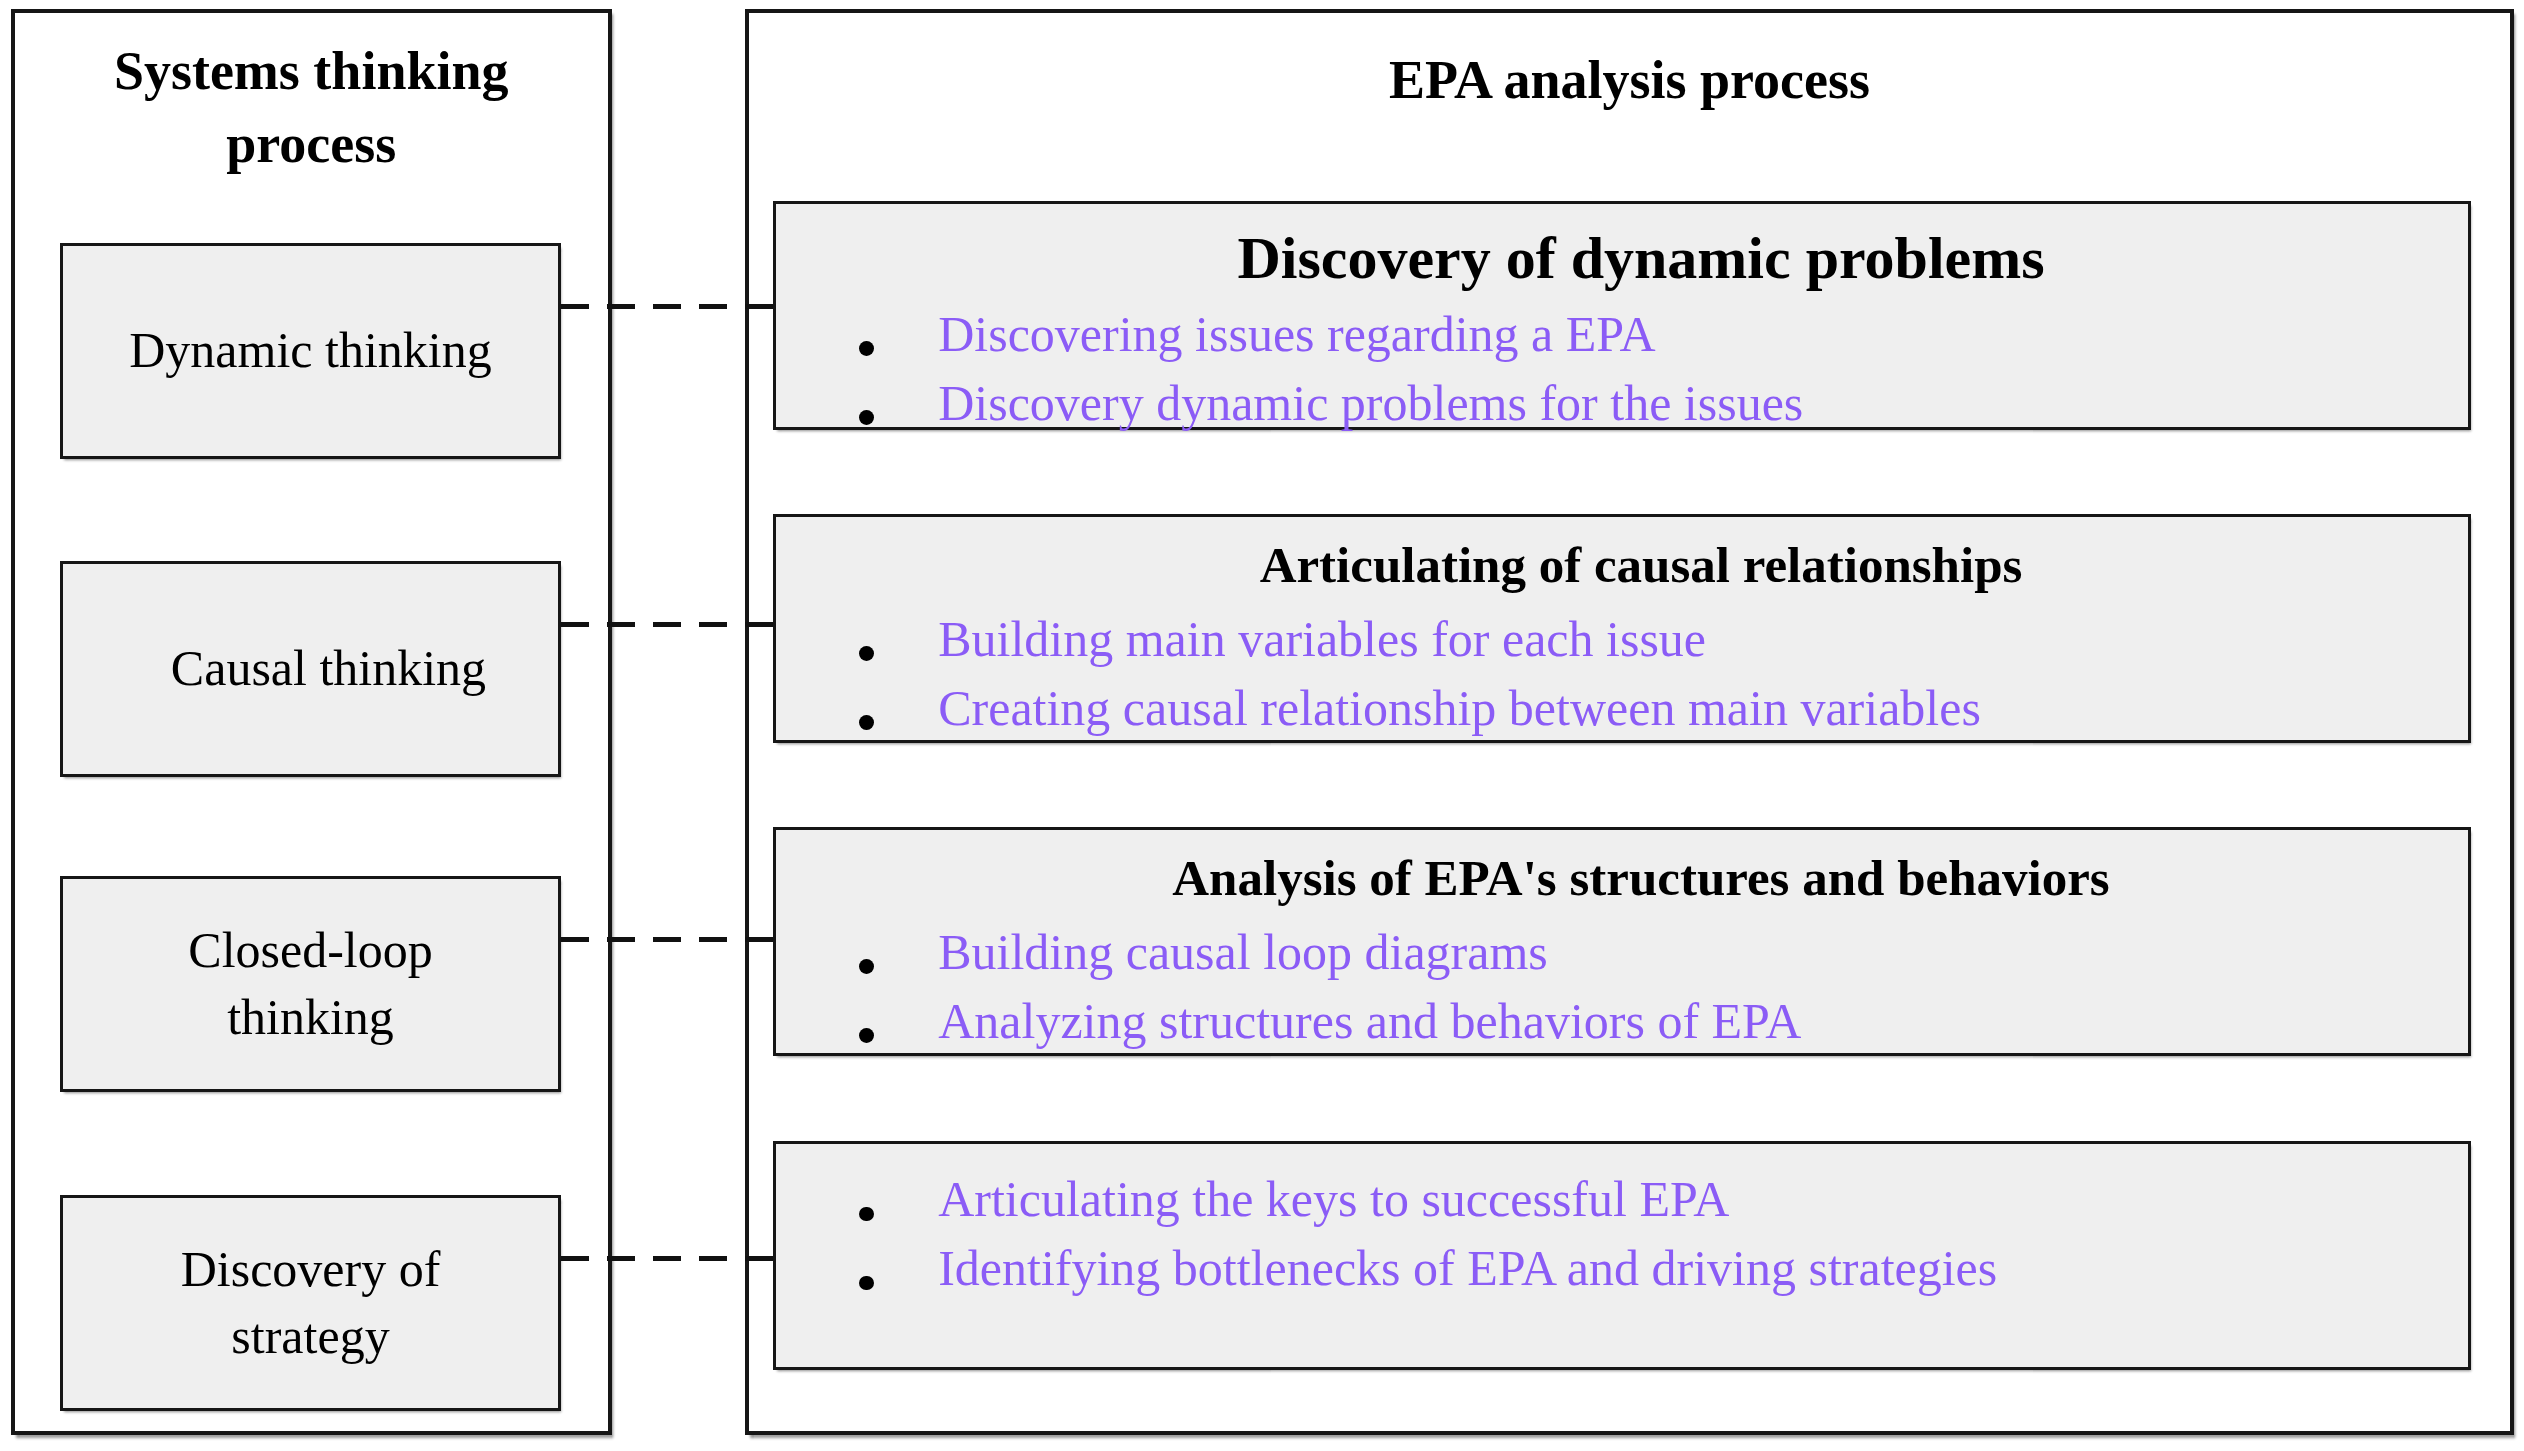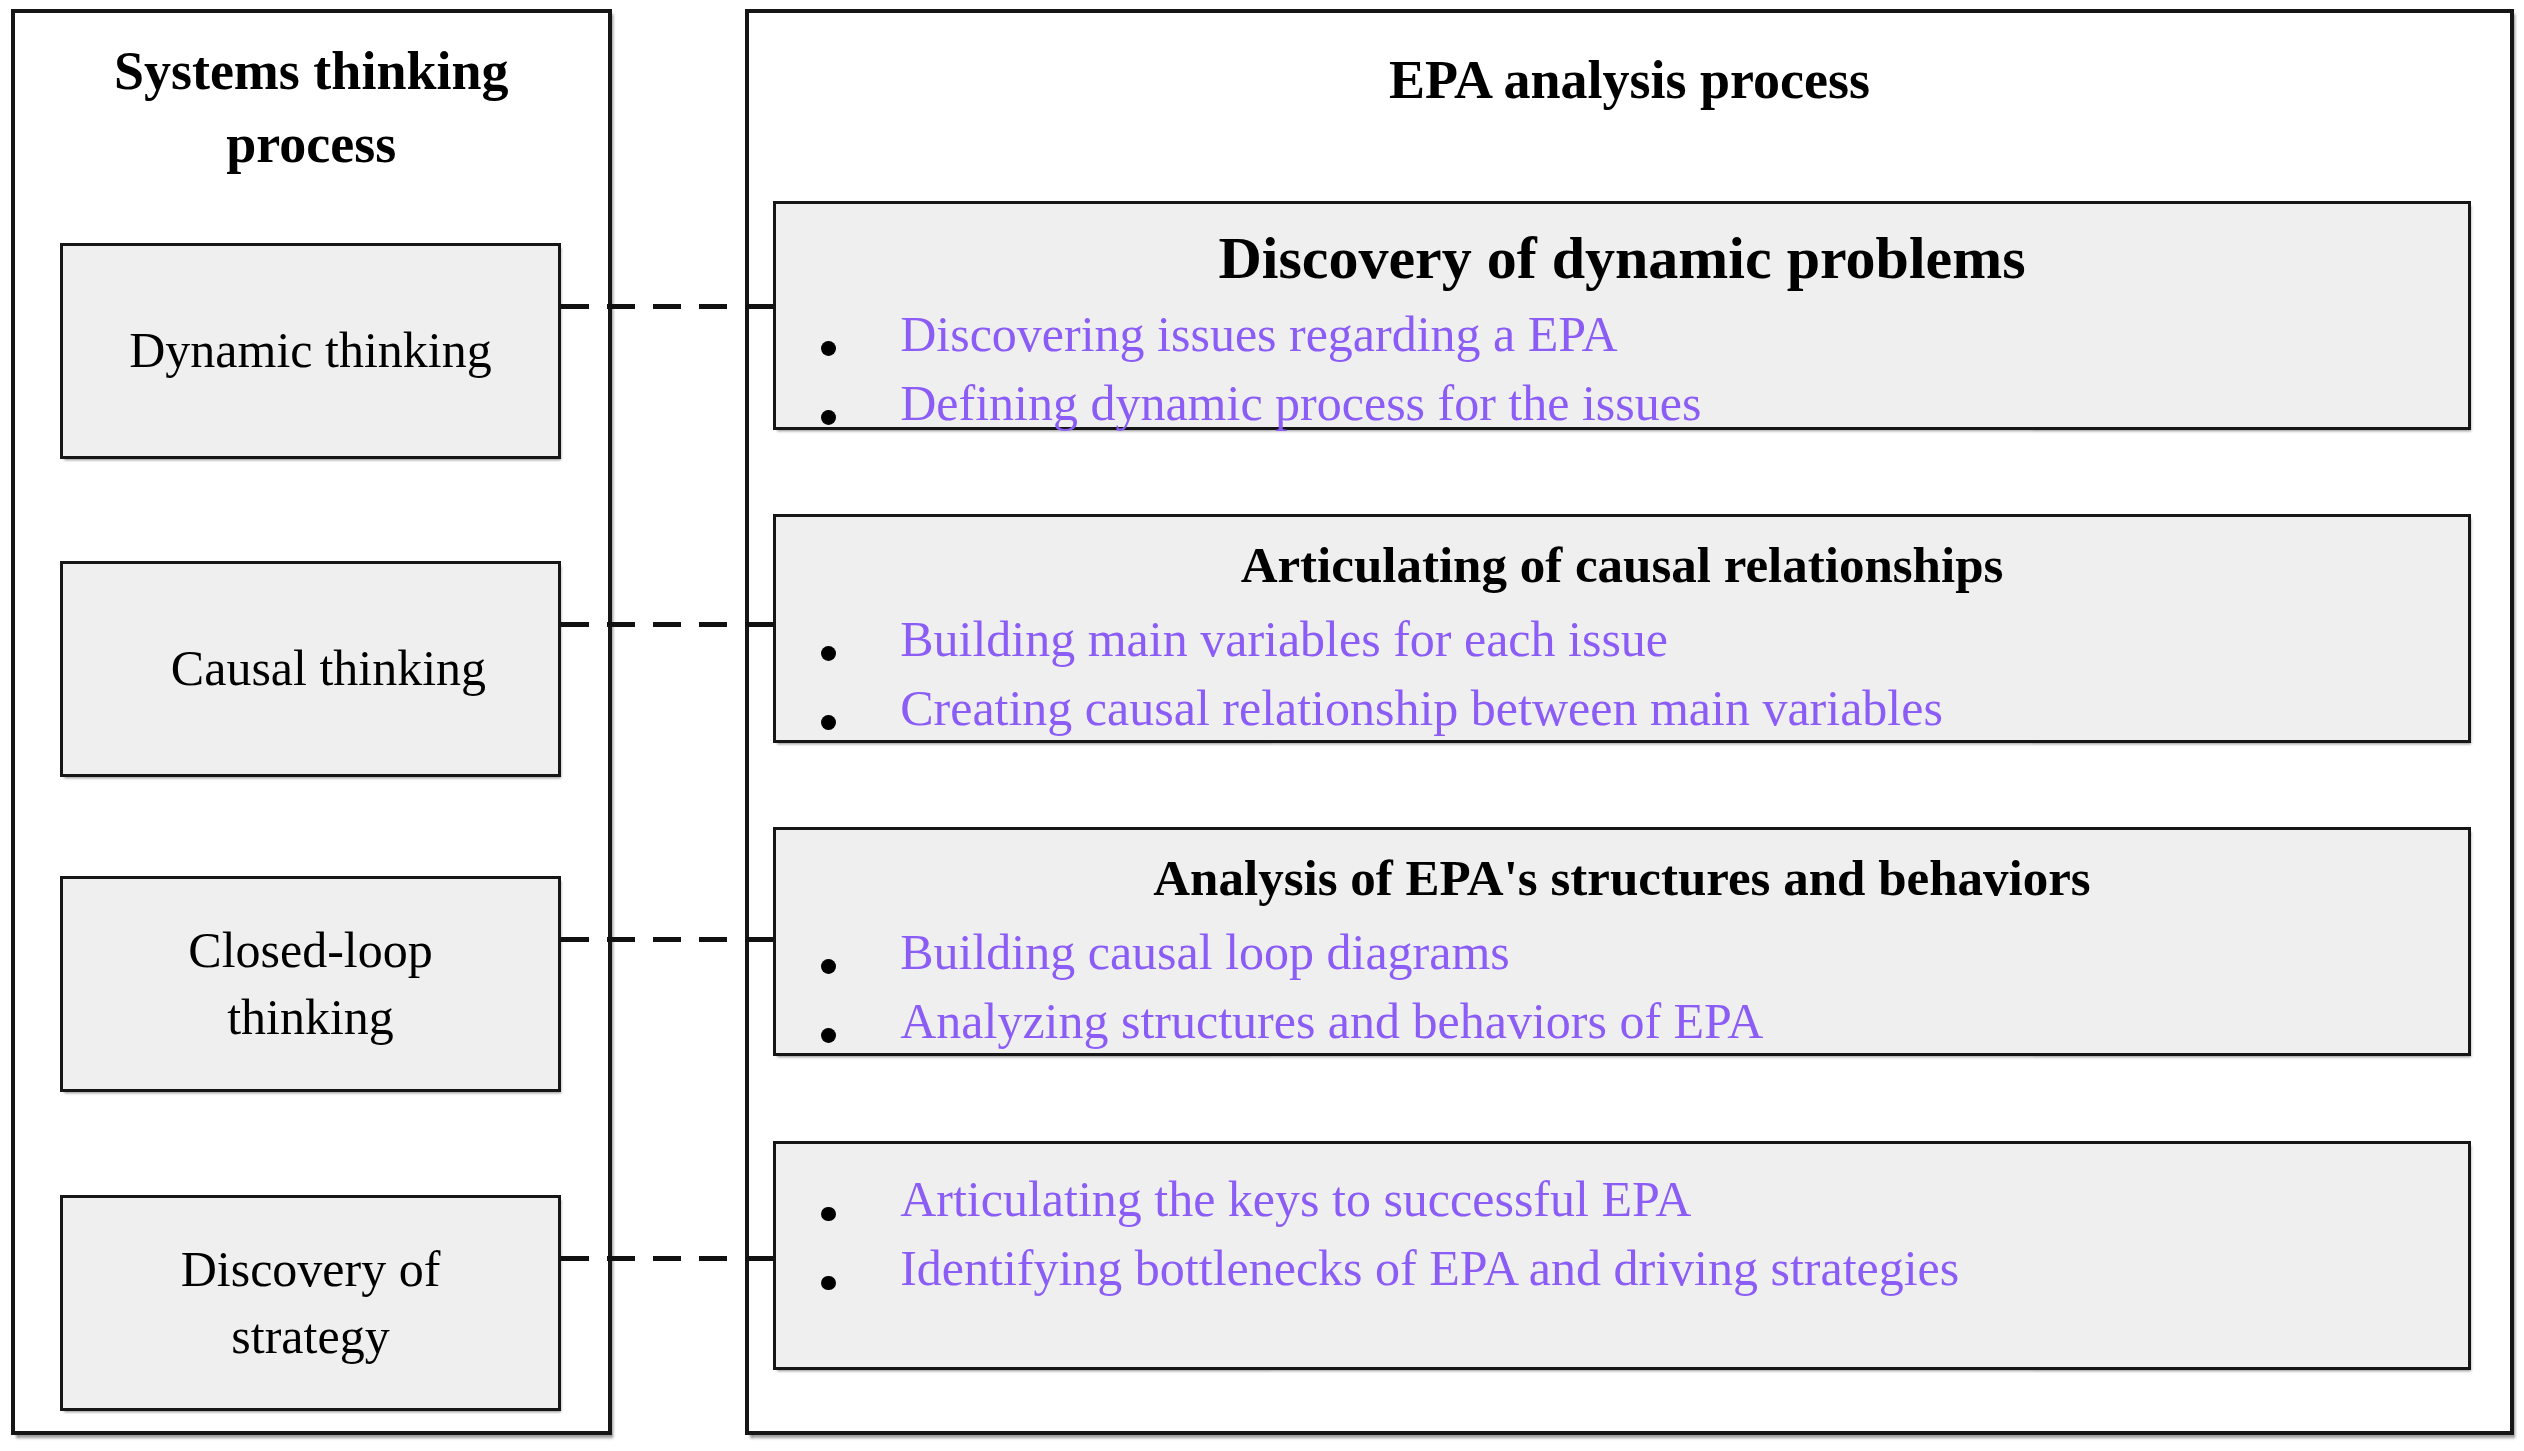--- a/index.html
+++ b/index.html
@@ -63,20 +63,21 @@
   #lbox-1 { top: 517px; padding-left: 36px;  }
   #lbox-2 { top: 832px; }
   #lbox-3 { top: 1151px; }
 
   .rbox {
     left: 773px;
     width: 1698px;
     height: 229px;
     padding-top: 14.8px;
     box-sizing: border-box;
+    padding-left: 38px;
   }
   #rbox-0 { top: 201px;  }
   #rbox-1 { top: 514px;  }
   #rbox-2 { top: 827px; }
   #rbox-3 { top: 1141px; }
 
   .rbox .step-title {
     text-align: center;
     font-weight: bold;
     font-size: 51px;
@@ -155,21 +156,21 @@
 
   <div id="rbox-0" class="gbox rbox">
     <div class="step-title">Discovery of dynamic problems</div>
     <ul class="bullets">
       <li class="bullet-item">
         <span class="bullet-dot"></span>
         <span>Discovering issues regarding a EPA</span>
       </li>
       <li class="bullet-item">
         <span class="bullet-dot"></span>
-        <span>Defining dynamic process for the issues</span>
+        <span>Discovery dynamic problems for the issues</span>
       </li>
     </ul>
   </div>
 
   <div id="rbox-1" class="gbox rbox">
     <div class="step-title">Articulating of causal relationships</div>
     <ul class="bullets">
       <li class="bullet-item">
         <span class="bullet-dot"></span>
         <span>Building main variables for each issue</span>

